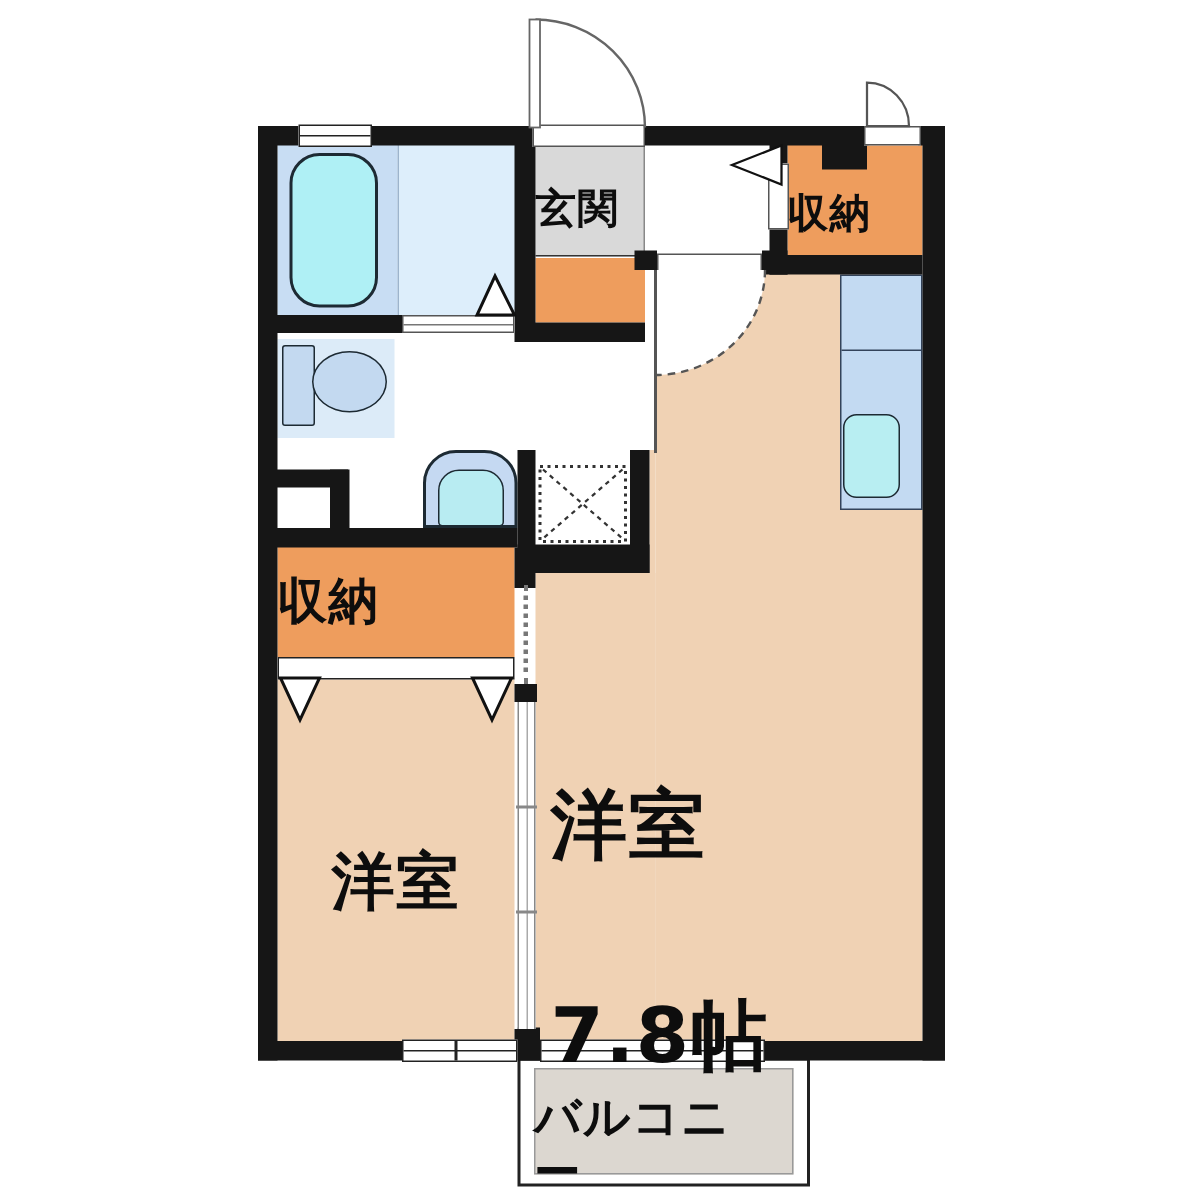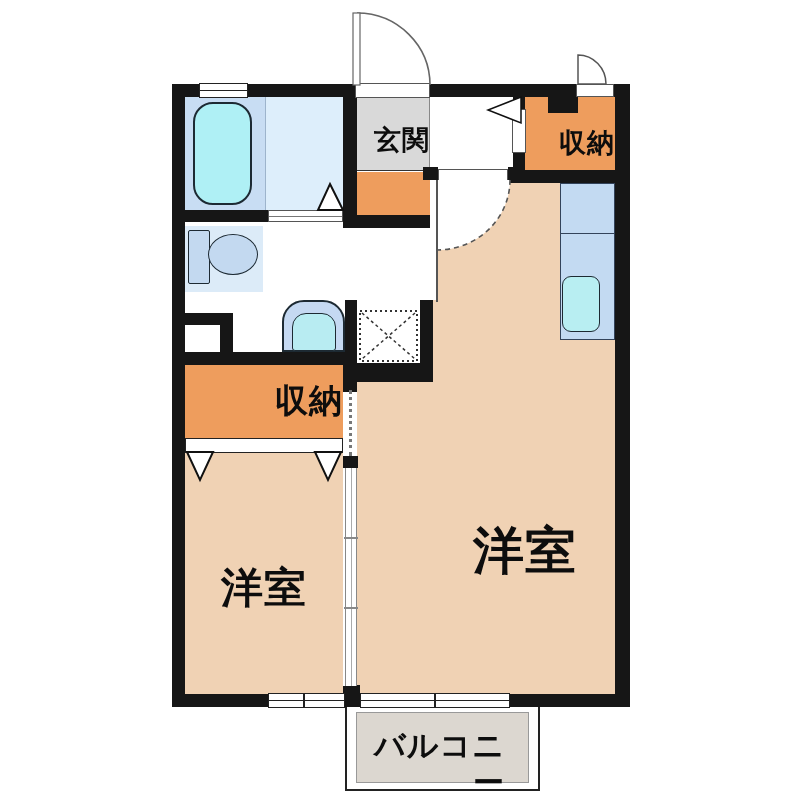--- a/index.html
+++ b/index.html
@@ -1,21 +1,21 @@
 <!DOCTYPE html>
 <html><head>
 <meta charset="utf-8">
 <style>
   html,body{margin:0;padding:0;background:#ffffff;}
   #canvas{position:relative;width:800px;height:800px;background:#ffffff;overflow:hidden;
           font-family:"DejaVu Sans","Liberation Sans",sans-serif;}
   .abs{position:absolute;}
   .wall{position:absolute;background:#161616;}
   .floor{position:absolute;}
-  .lbl{position:absolute;color:#0d0d0d;font-weight:900;text-align:right;line-height:1.18;letter-spacing:1px;white-space:pre-line;}
+  .lbl{position:absolute;color:#0d0d0d;font-weight:900;text-align:left;line-height:1.18;letter-spacing:1px;white-space:pre-line;}
   .win{position:absolute;background:#ffffff;border:1.5px solid #222;box-sizing:border-box;}
   .win .mid{position:absolute;left:0;right:0;top:50%;height:1.5px;background:#222;margin-top:-1px;}
   .win .tick{position:absolute;top:0;bottom:0;width:1.5px;background:#222;}
   .thr{position:absolute;background:#ffffff;border:1.2px solid #555;box-sizing:border-box;}
   svg{position:absolute;left:0;top:0;}
 </style>
 </head>
 <body>
 
 <div id="canvas">
@@ -120,19 +120,20 @@
     <rect x="360" y="311" width="57" height="50" fill="none" stroke="#333" stroke-width="2" stroke-dasharray="2,3"></rect>
     <line x1="362" y1="313" x2="415" y2="359" stroke="#333" stroke-width="1.5" stroke-dasharray="3,3"></line>
     <line x1="415" y1="313" x2="362" y2="359" stroke="#333" stroke-width="1.5" stroke-dasharray="3,3"></line>
   </svg>
 
   <div class="lbl" style="left:357px;top:124px;width:73px;font-size:27px;">玄関</div>
   <div class="lbl" style="left:525px;top:127px;width:90px;font-size:27px;">収納</div>
   <div class="lbl" style="left:185px;top:382px;width:158px;font-size:33px;">収納</div>
   <div class="lbl" style="left:367px;top:446px;width:210px;font-size:51px;line-height:1.38;">
     <span style="display:block;">洋室</span>
+    <span style="display:block;">7.8帖</span>
   </div>
   <div class="lbl" style="left:221px;top:516px;font-size:42px;text-align:left;line-height:1.15;">
     <span style="display:block;">洋室</span>
   </div>
   <div class="lbl" style="left:356px;top:727px;width:149px;font-size:31px;">バルコニー</div>
 
 </div>
 
 </body></html>

